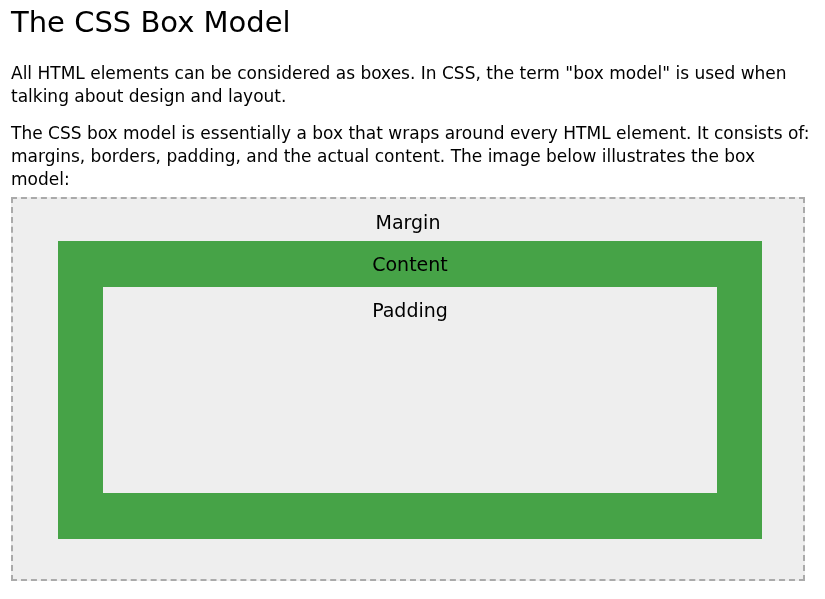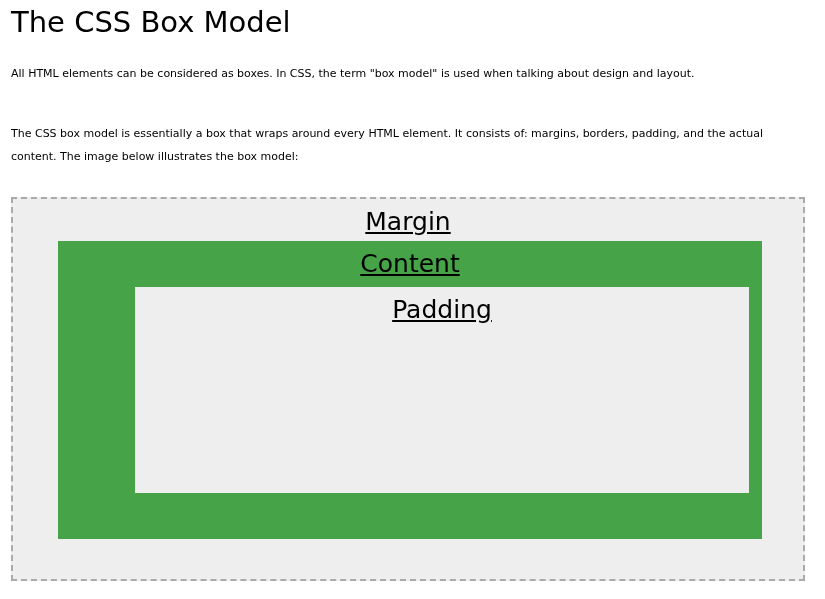--- a/index.html
+++ b/index.html
@@ -38,21 +38,21 @@
     color: #000000;
     white-space: nowrap;
   }
 
   
   .para {
     position: absolute;
     left: 11px;
     width: 800px;
     margin: 0;
-    font-size: 11px;
+    font-size: 17px;
     line-height: 23px;
     color: #000000;
   }
   .para-1 { top: 62px; }
   .para-2 { top: 122px; }
 
   
   .boxmodel {
     position: absolute;
     left: 11px;
@@ -62,25 +62,24 @@
     box-sizing: content-box;
     background: #eeeeee;
     border: 2px dashed #aaaaaa;
   }
 
   .bm-label {
     position: absolute;
     left: 0;
     right: 0;
     text-align: center;
-    font-size: 25px;
+    font-size: 19px;
     line-height: 24px;
     color: #000000;
     pointer-events: none;
-    text-decoration: underline;
   }
 
   .label-margin  { top: 11px; }
 
   .border-box {
     position: absolute;
     left: 45px;       
     top: 42px;        
     width: 704px;     
     height: 298px;    
@@ -89,21 +88,20 @@
 
   .label-border { top: 11px; }
 
   .padding-box {
     position: absolute;
     left: 45px;       
     top: 46px;        
     width: 614px;     
     height: 206px;    
     background: #eeeeee;
-    margin-left: 32px;
   }
 
   .label-padding { top: 11px; }
 
   .content-box {
     position: absolute;
     left: 44px;       
     top: 46px;        
     width: 520px;     
     height: 111px;    

